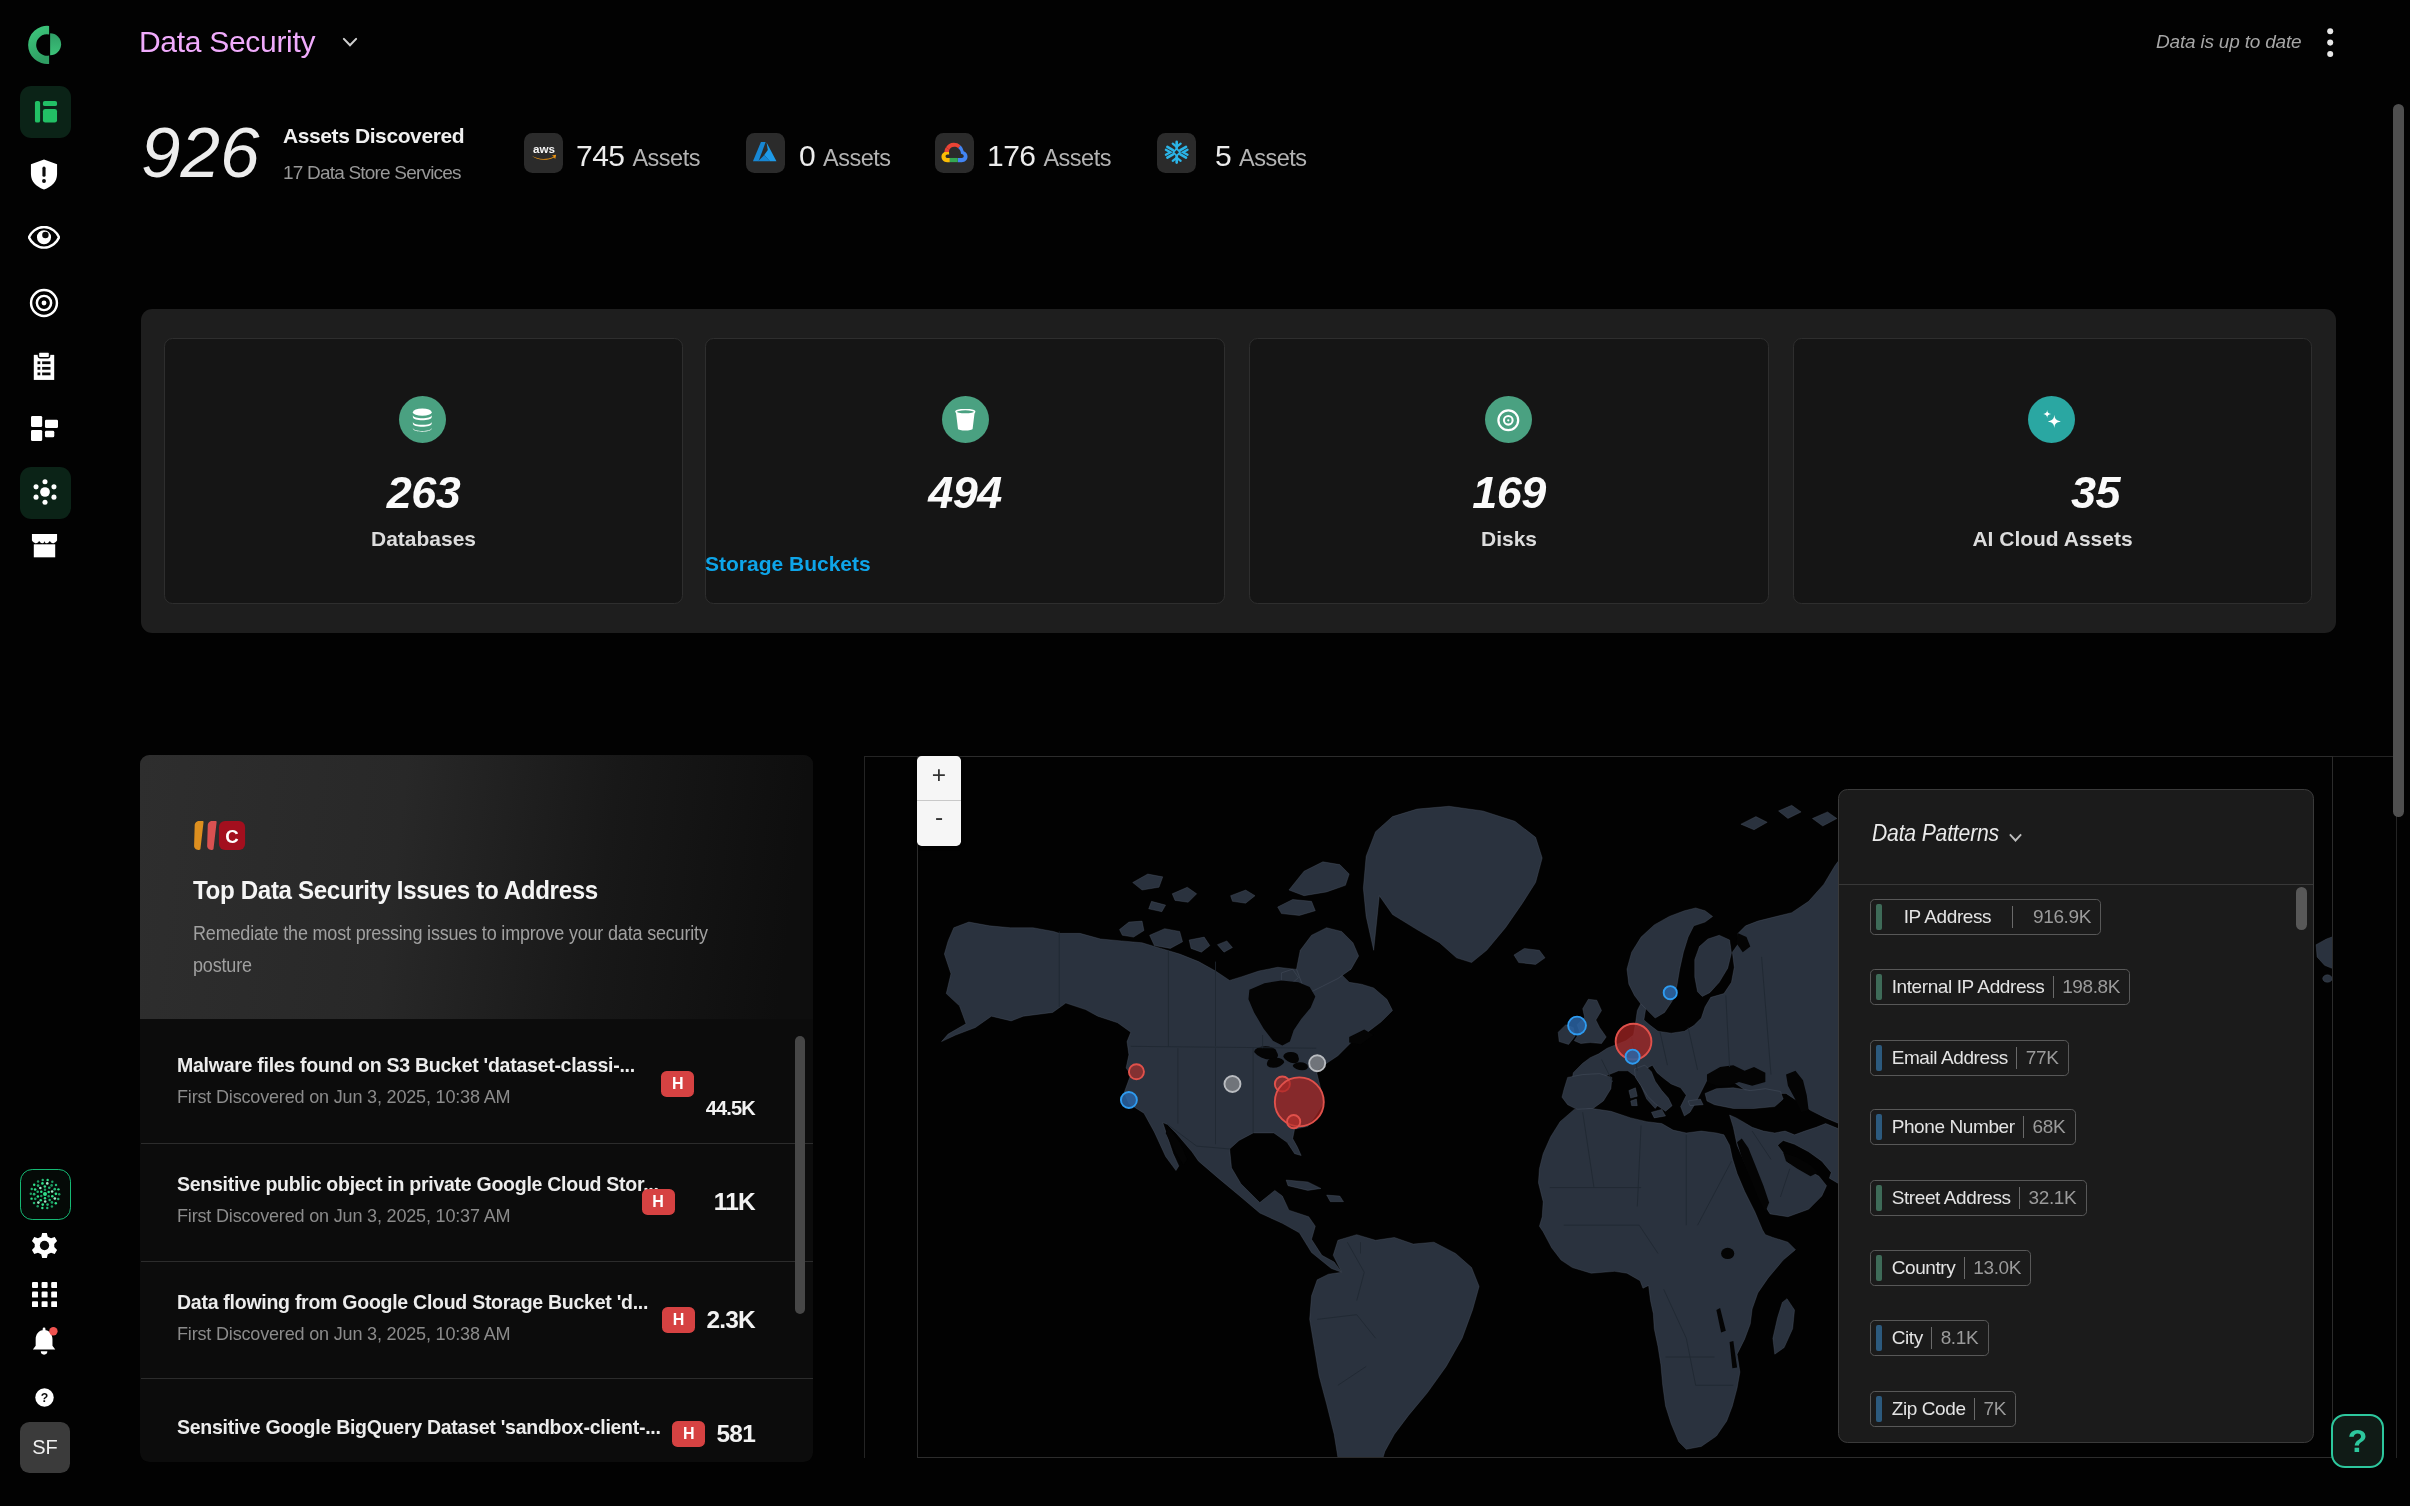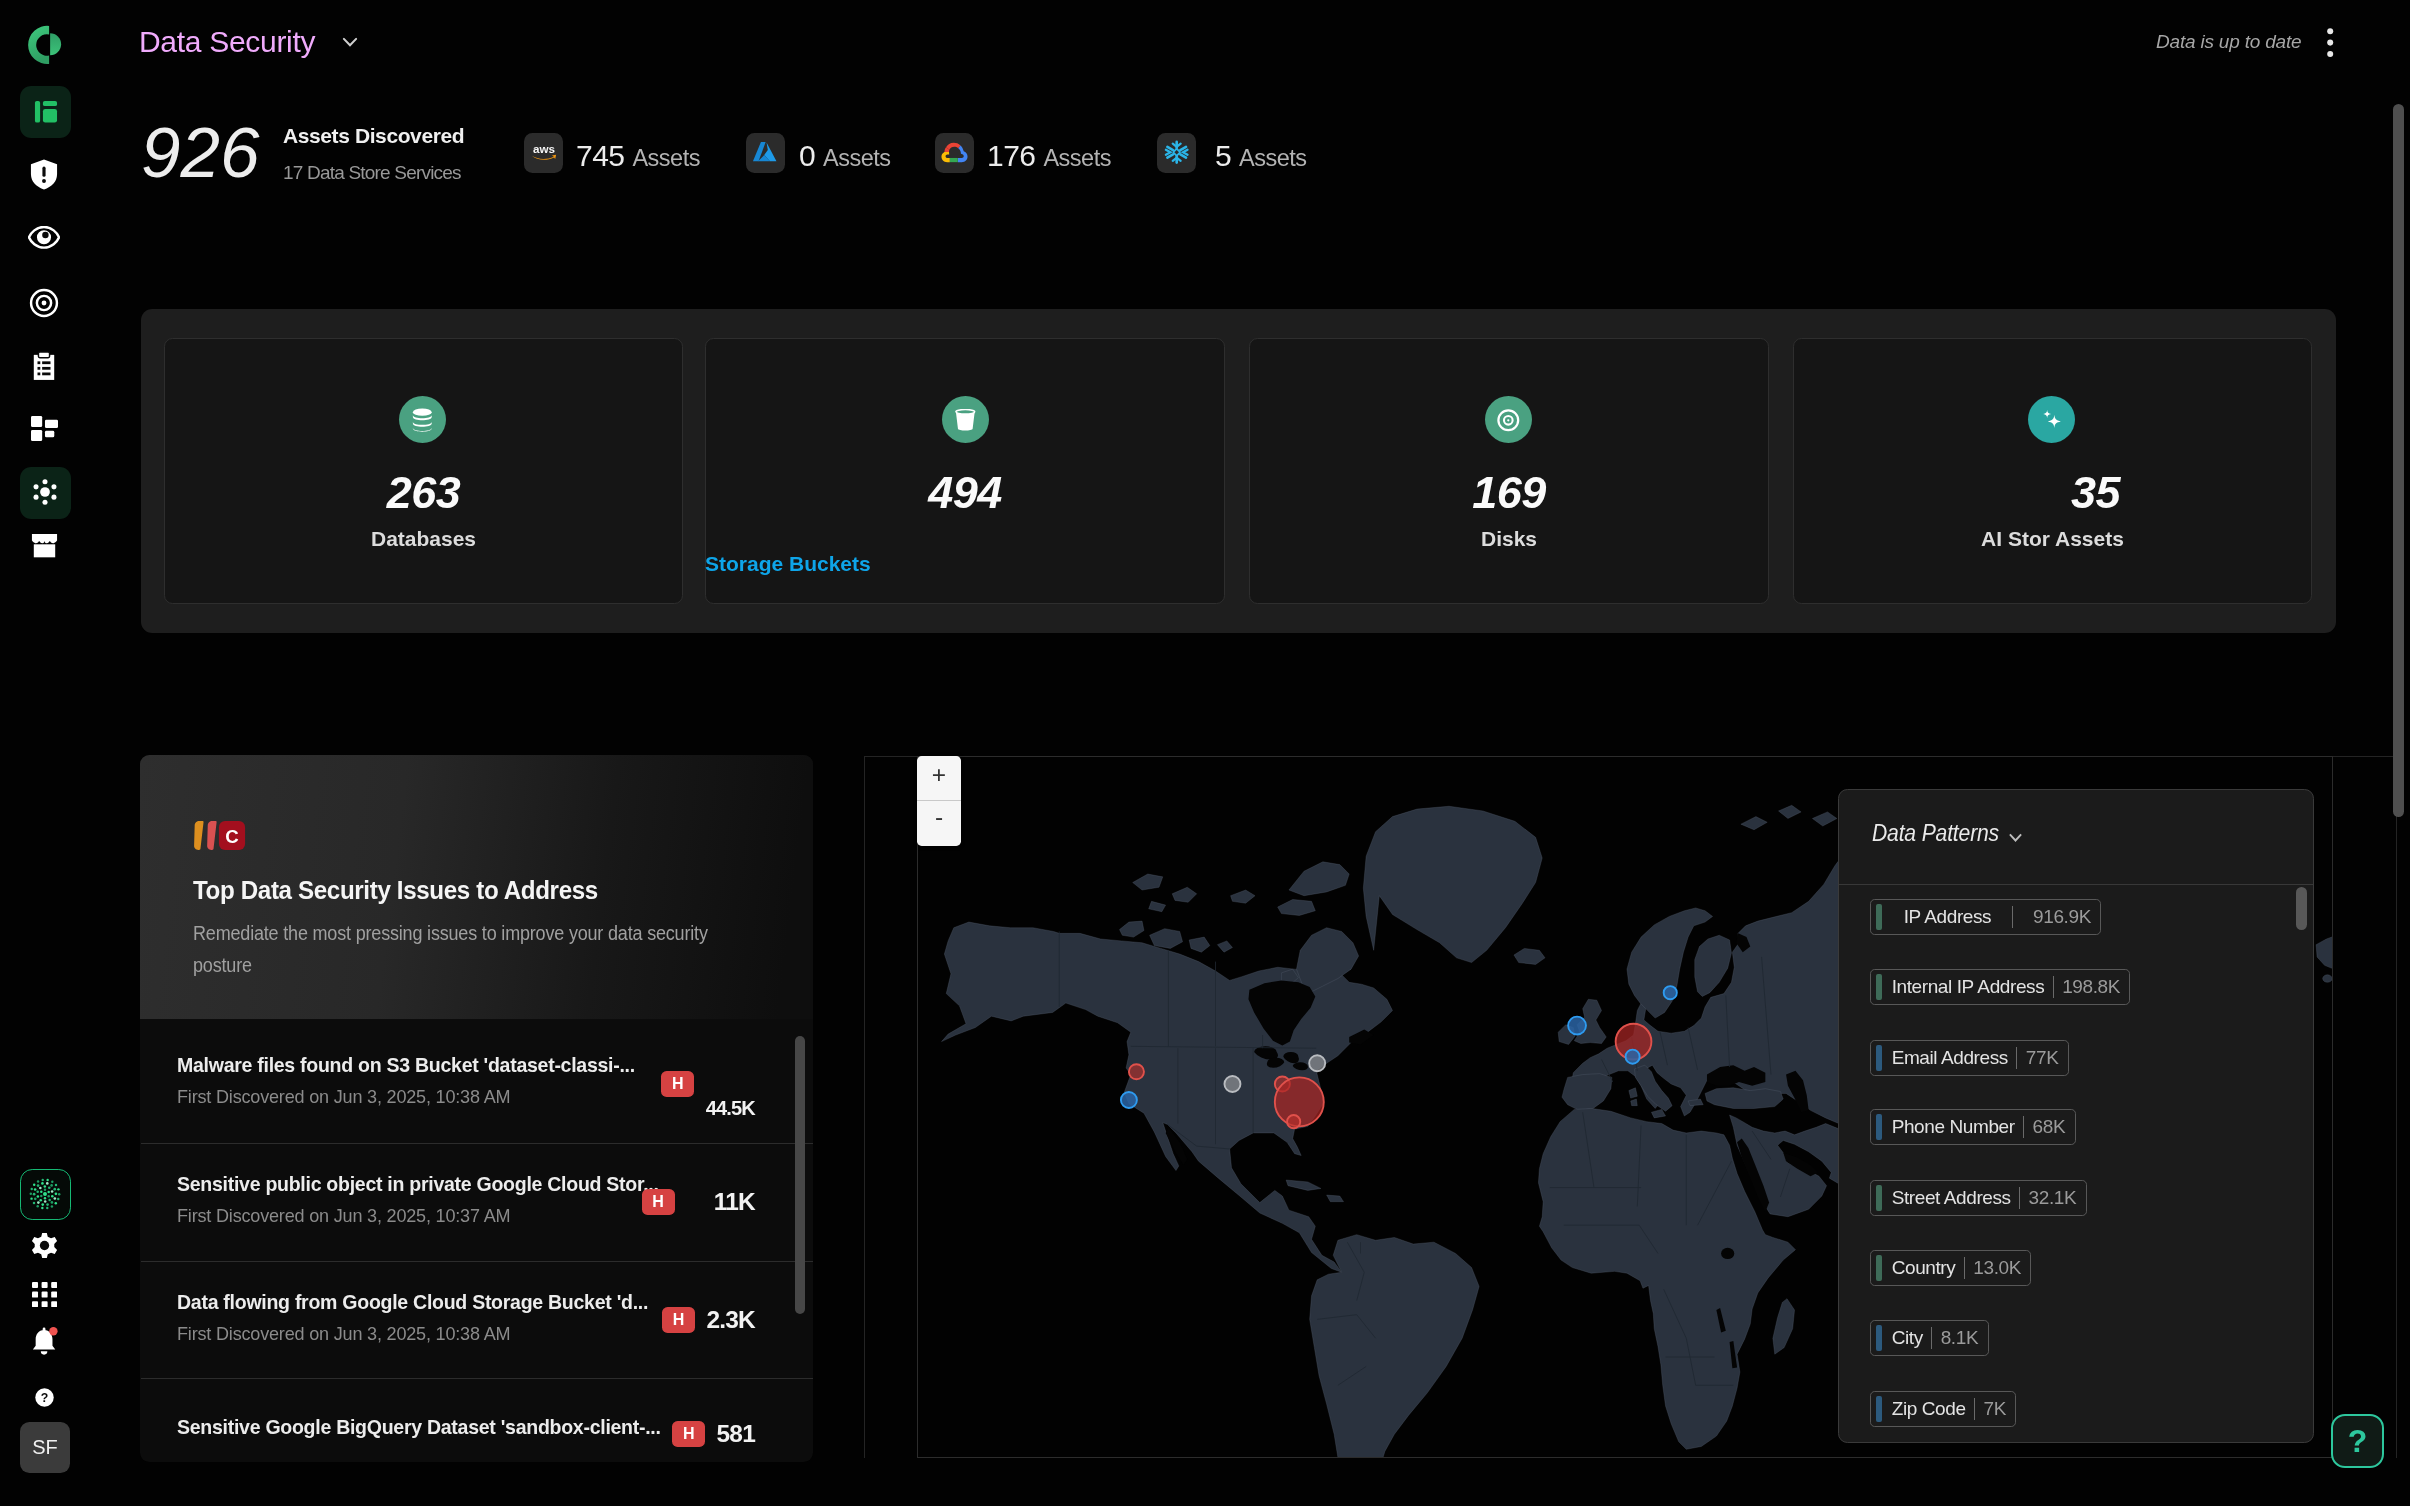--- a/index.html
+++ b/index.html
@@ -274,21 +274,21 @@
 </svg>
 <div class="abs" style="left:1249px;top:467px;width:520px;text-align:center;font-size:45px;font-weight:600;font-style:italic;color:#fafafa;letter-spacing:-0.5px;">169</div>
 <div class="abs" style="left:1249px;top:527px;width:520px;text-align:center;font-size:21px;font-weight:600;color:#dcdcdc;">Disks</div>
 
 <div class="abs" style="left:2028px;top:396px;width:47px;height:47px;border-radius:50%;background:#2aa7a2;"></div>
 <svg class="abs" style="left:2038px;top:406px;" width="28" height="28" viewBox="0 0 30 30">
   <path d="M17.5 9.5 C18 14 19.5 15.5 24.5 16.5 C19.5 17.5 18 19 17.5 23.5 C17 19 15.5 17.5 10.5 16.5 C15.5 15.5 17 14 17.5 9.5 Z" fill="#fff"></path>
   <path d="M9.8 4.2 C10.1 7 11 7.9 14 8.5 C11 9.1 10.1 10 9.8 12.8 C9.5 10 8.6 9.1 5.6 8.5 C8.6 7.9 9.5 7 9.8 4.2 Z" fill="#fff"></path>
 </svg>
 <div class="abs" style="left:1793px;top:467px;width:519px;text-align:center;font-size:45px;font-weight:600;font-style:italic;color:#fafafa;letter-spacing:-0.5px;margin-left:43px;">35</div>
-<div class="abs" style="left:1793px;top:527px;width:519px;text-align:center;font-size:21px;font-weight:600;color:#dcdcdc;">AI Stor Assets</div>
+<div class="abs" style="left:1793px;top:527px;width:519px;text-align:center;font-size:21px;font-weight:600;color:#dcdcdc;">AI Cloud Assets</div>
 
 <div class="abs" style="left:140px;top:755px;width:673px;height:707px;border-radius:9.4px;background:#0c0c0c;overflow:hidden;">
   <div class="abs" style="left:0;top:0;width:673px;height:264px;background:linear-gradient(97deg,#2e2e2e 0%,#282828 38%,#181818 68%,#0e0e0e 95%);"></div>
 
   <svg class="abs" style="left:50px;top:63px;" width="56" height="36" viewBox="0 0 60 38">
     <path d="M5 8 C5 5.2 7.2 3 10 3 L13.4 3 C14.1 3 14.6 3.6 14.5 4.3 L11.2 32.7 C11.1 33.4 10.5 34 9.7 34 L9 34 C6.2 34 4.1 31.8 4.4 29 Z" fill="#dd8f1f"></path>
     <path d="M19 8 C19 5.2 21.2 3 24 3 L27.4 3 C28.1 3 28.6 3.6 28.5 4.3 L25.2 32.7 C25.1 33.4 24.5 34 23.7 34 L23 34 C20.2 34 18.1 31.8 18.4 29 Z" fill="#d95151"></path>
     <rect x="31" y="3" width="28" height="31" rx="6.5" fill="#a30f1e"></rect>
     <text x="45" y="26" font-size="20" font-weight="bold" fill="#fff" text-anchor="middle" font-family="Liberation Sans, sans-serif">C</text>
   </svg>

